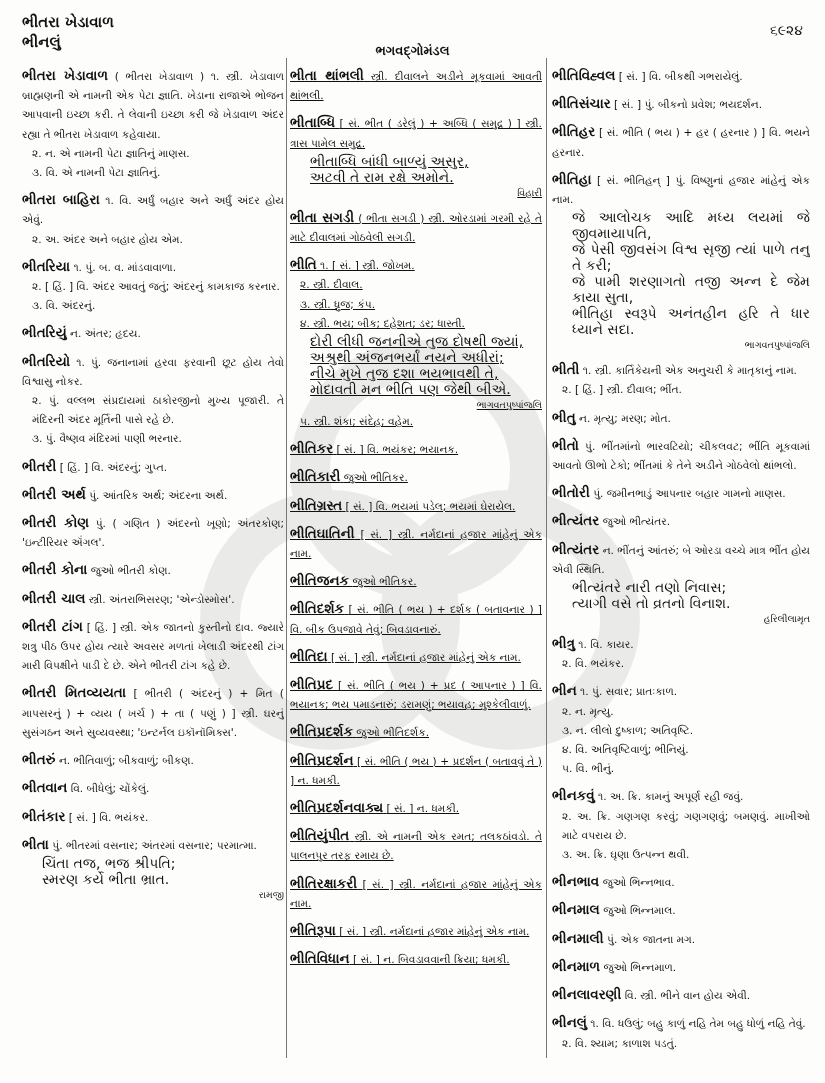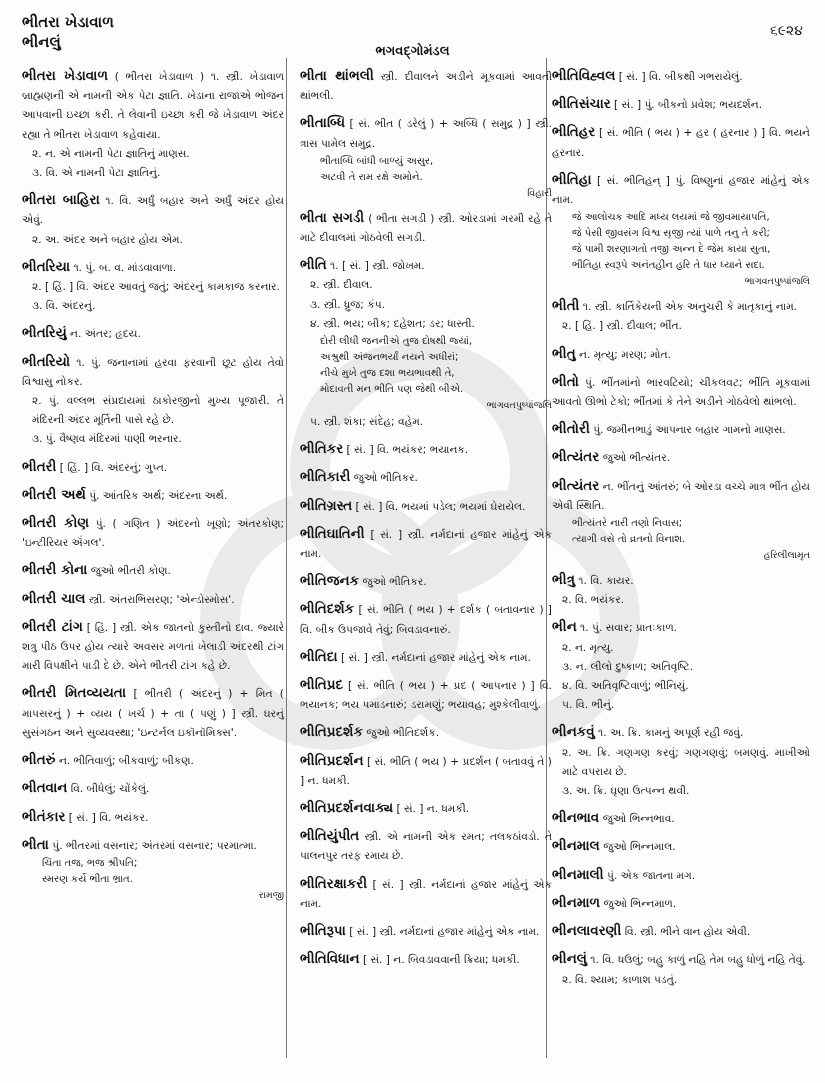--- a/index.html
+++ b/index.html
@@ -6,29 +6,29 @@
   body { width:825px; height:1083px; overflow:hidden; position:relative;
          font-family:"DejaVu Sans", sans-serif; color:#111; }
   .page { position:absolute; left:0; top:0; width:825px; height:1083px; background:#fdfdfc; }
   .watermark { position:absolute; left:190px; top:330px; width:460px; height:460px; pointer-events:none; opacity:0.07; }
   .header { position:absolute; left:22px; right:22px; top:12px; height:40px; }
   .hdr-left { position:absolute; left:0; top:0; font-weight:bold; font-size:15px; line-height:20px; }
   .hdr-center { position:absolute; left:0; right:0; top:2px; text-align:center; font-size:13px; font-weight:bold;margin-top:29px; }
   .hdr-right { position:absolute; right:0; top:2px; font-size:14px; font-weight:normal;margin-top:8px; }
   .col { position:absolute; top:58px; bottom:20px; overflow:hidden; font-size:10.6px; line-height:19.2px; }
   .col1 { left:22px; width:262px; }
-  .col2 { left:300px; width:252px; }
+  .col2 { left:290px; width:252px;text-decoration:underline; }
   .col3 { left:552px; width:258px; }
   .rule { position:absolute; top:58px; bottom:25px; width:1px; background:#777; }
   .rule1 { left:286px; }
   .rule2 { left:546px; }
   .entry { margin:8px 0 3px 0; text-align:justify; }
   .hw { font-weight:bold; font-size:13.5px; }
   .sense { display:block; padding-left:10px; }
-  .quote { display:block; padding-left:20px; font-size:10px; line-height:16px; }
+  .quote { display:block; padding-left:20px; font-size:14px; line-height:16px; }
   .src { display:block; text-align:right; font-size:9.5px; line-height:15px; }
 </style>
 </head>
 <body>
 
 <div class="page">
 
   <svg class="watermark" viewBox="0 0 460 460">
     <circle cx="230" cy="140" r="110" fill="none" stroke="#000" stroke-width="40"></circle>
     <circle cx="140" cy="290" r="110" fill="none" stroke="#000" stroke-width="40"></circle>

